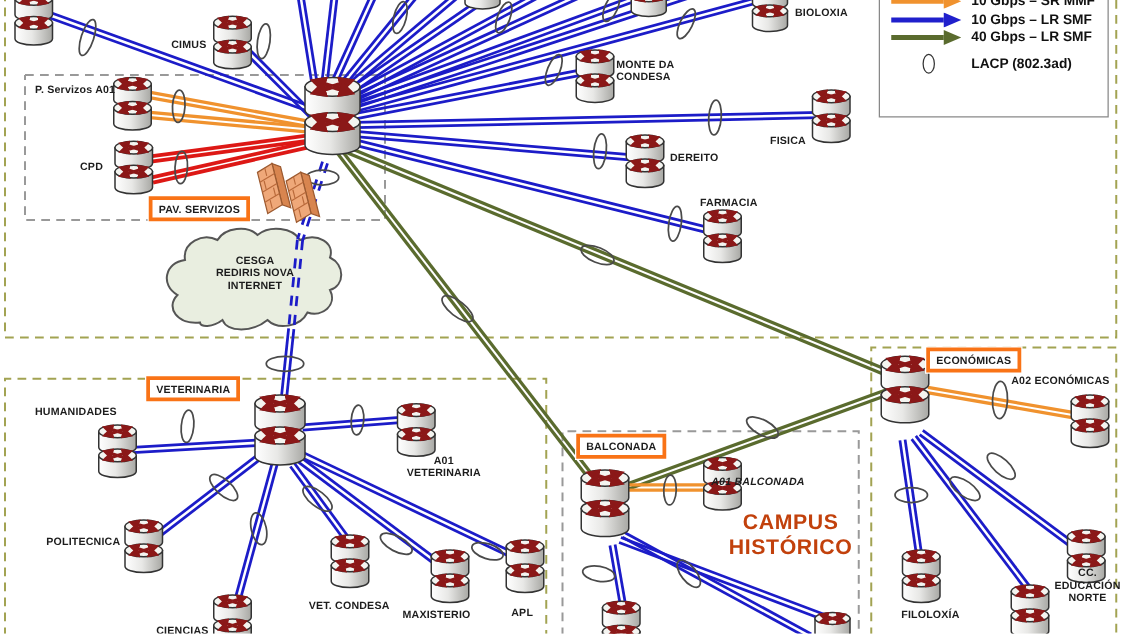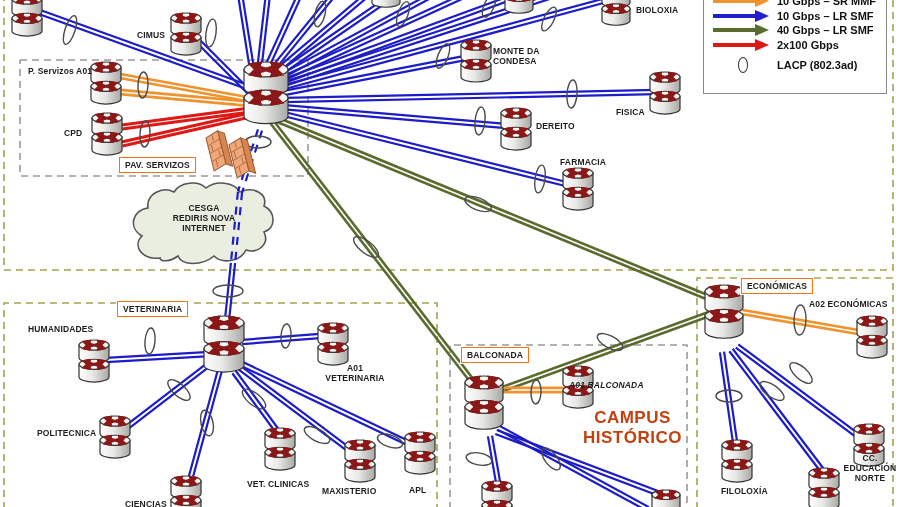--- a/index.html
+++ b/index.html
@@ -4,21 +4,21 @@
 <style>
   html,body{margin:0;padding:0;background:#fff;}
   #stage{position:relative;width:900px;height:507px;overflow:hidden;background:#ffffff;
          font-family:"Liberation Sans",sans-serif;}
   #net-svg{position:absolute;left:0;top:0;}
   #labels-layer{position:absolute;left:0;top:0;width:900px;height:507px;pointer-events:none;}
   .lbl{position:absolute;font-size:8.5px;font-weight:bold;color:#1d1d1d;line-height:1.2;
        white-space:pre-line;letter-spacing:.15px;}
   .lbl.ctr{text-align:center;}
   .lbl.big{font-size:17px;font-weight:800;color:#c2410c;letter-spacing:.5px;line-height:1.2;}
-  .lbl-box{background:#fff;border:1px solid #f97316;padding:2px 5px;box-shadow:0 0 0 1px #fff;}
+  .lbl-box{background:#fff;border:3px solid #f97316;padding:2px 5px;box-shadow:0 0 0 1px #fff;}
   #legend{position:absolute;background:#fff;border:1.5px solid #888;padding:3px 8px 4px 8px;
           box-sizing:border-box;}
   .lg-row{display:flex;align-items:center;height:14.5px;gap:7px;}
   .lg-row.lacp{margin-top:6px;}
   .lg-label{font-size:11px;font-weight:bold;color:#111;white-space:nowrap;}
   .lg-icon{width:58px;flex:0 0 58px;display:flex;align-items:center;}
   .lg-ellipse{width:8px;height:14px;border:1.6px solid #333;border-radius:50%;margin-left:26px;}
 </style>
 </head>
 <body>
@@ -605,21 +605,21 @@
       <div class="lbl" style="left: 616px; top: 107px;">FISICA</div>
       <div class="lbl" style="left: 536px; top: 121px;">DEREITO</div>
       <div class="lbl" style="left: 560px; top: 157px;">FARMACIA</div>
       <div class="lbl" style="left: 28px; top: 66px;">P. Servizos A01</div>
       <div class="lbl" style="left: 64px; top: 128px;">CPD</div>
       <div class="lbl" style="left: 28px; top: 324px;">HUMANIDADES</div>
       <div class="lbl ctr" style="left: 305px; top: 363px; width: 100px;">A01
 VETERINARIA</div>
       <div class="lbl" style="left: 37px; top: 428px;">POLITECNICA</div>
       <div class="lbl" style="left: 125px; top: 499px;">CIENCIAS</div>
-      <div class="lbl" style="left: 247px; top: 479px;">VET. CLINICAS</div>
+      <div class="lbl" style="left: 247px; top: 479px;">VET. CONDESA</div>
       <div class="lbl" style="left: 322px; top: 486px;">MAXISTERIO</div>
       <div class="lbl" style="left: 409px; top: 485px;">APL</div>
       <div class="lbl" style="left: 569px; top: 380px; font-style: italic;">A01 BALCONADA</div>
       <div class="lbl" style="left: 809px; top: 299px;">A02 ECONÓMICAS</div>
       <div class="lbl" style="left: 721px; top: 486px;">FILOLOXÍA</div>
       <div class="lbl ctr" style="left: 830px; top: 453px; width: 80px;">CC.
 EDUCACIÓN
 NORTE</div>
       <div class="lbl ctr big" style="left: 550px; top: 408px; width: 165px;">CAMPUS
 HISTÓRICO</div>
@@ -652,29 +652,20 @@
       </div>
       <div class="lg-row">
         <span class="lg-icon">
           <svg width="58" height="12">
             <line x1="1" y1="6" x2="43" y2="6" stroke="#5a6b2e" stroke-width="4"></line>
             <polygon points="43,0 57,6 43,12" fill="#5a6b2e"></polygon>
           </svg>
         </span>
         <span class="lg-label">40 Gbps – LR SMF</span>
       </div>
-      <div class="lg-row">
-        <span class="lg-icon">
-          <svg width="58" height="12">
-            <line x1="1" y1="6" x2="43" y2="6" stroke="#dd1815" stroke-width="4"></line>
-            <polygon points="43,0 57,6 43,12" fill="#dd1815"></polygon>
-          </svg>
-        </span>
-        <span class="lg-label">2x100 Gbps</span>
-      </div>
       <div class="lg-row lacp">
         <span class="lg-icon">
           <span class="lg-ellipse"></span>
         </span>
         <span class="lg-label">LACP (802.3ad)</span>
       </div>
     </div>
 </div>
 
 </body></html>

